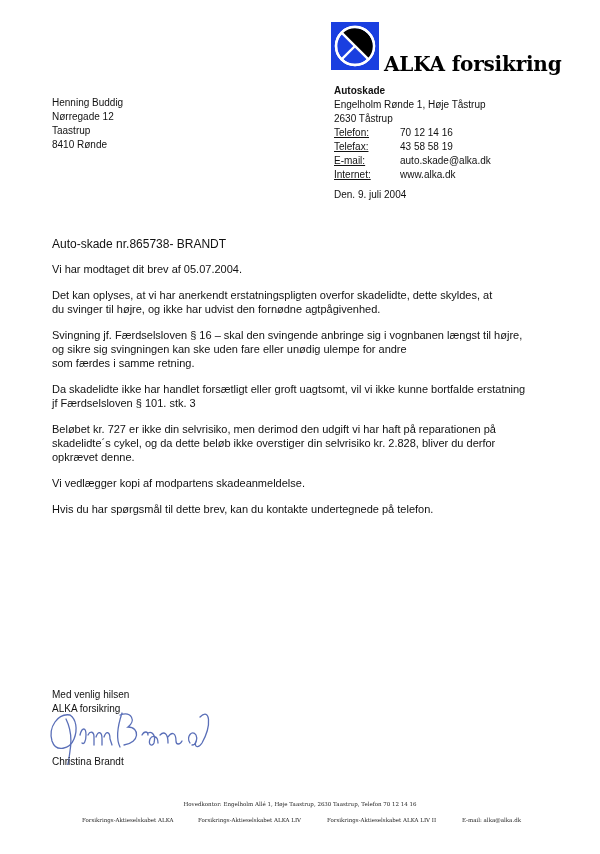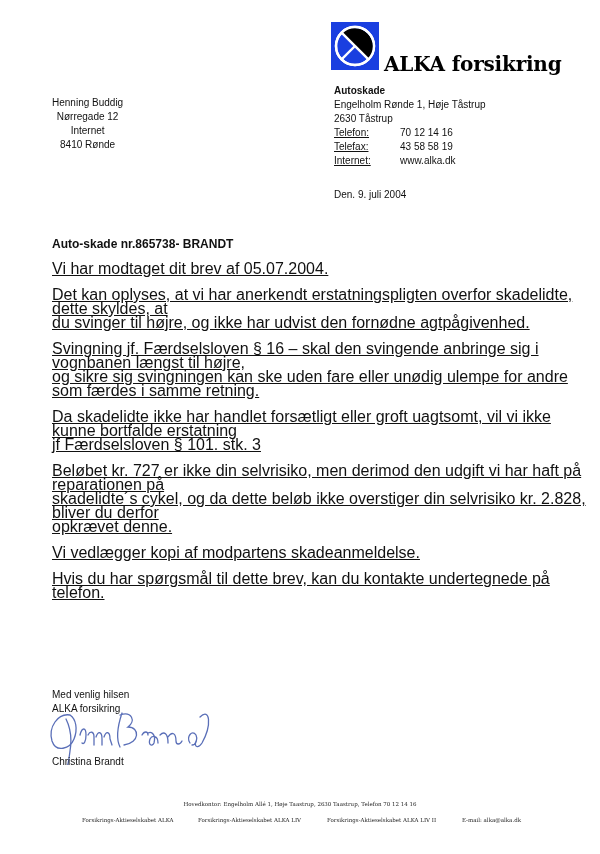--- a/index.html
+++ b/index.html
@@ -3,29 +3,29 @@
 <meta charset="utf-8">
 <style>
   html, body { margin: 0; padding: 0; background: #ffffff; }
   body { width: 600px; height: 854px; position: relative; overflow: hidden;
          font-family: "Liberation Sans", sans-serif; color: #111; }
   .abs { position: absolute; }
   .t { font-size: 10px; line-height: 14px; white-space: nowrap; }
   .logo { left: 331px; top: 22px; width: 48px; height: 48px; }
   .brand { left: 384px; top: 52px; font-family: "DejaVu Serif", serif; font-weight: bold;
            font-size: 20px; letter-spacing: -0.2px; color: #000; white-space: nowrap; }
-  .recipient { left: 52px; top: 96px; text-align: center; }
+  .recipient { left: 52px; top: 96px; }
   .sender { left: 334px; top: 84px; }
   .sender .b { font-weight: bold; }
   .kv { display: flex; }
   .kv .k { width: 66px; text-decoration: underline; }
   .date { left: 334px; top: 188px; }
-  .subject { left: 52px; top: 237px; font-weight: bold; font-size: 12px; }
+  .subject { left: 52px; top: 237px; font-weight: normal; font-size: 12px; }
   .body { left: 52px; top: 262px; width: 540px; }
-  .body p { margin: 0 0 12px 0; font-size: 16px; line-height: 14px; white-space: pre-line; text-decoration: underline; }
+  .body p { margin: 0 0 12px 0; font-size: 11px; line-height: 14px; white-space: pre-line; }
   .closing { left: 52px; top: 688px; }
   .sig { left: 40px; top: 705px; width: 180px; height: 60px; }
   .signer { left: 52px; top: 755px; }
   .footer1 { left: 0; width: 600px; top: 801px; text-align: center; font-family: "DejaVu Serif", serif; font-size: 5.5px; color: #222; }
   .footer2 { left: 0; width: 600px; top: 817px; font-family: "DejaVu Serif", serif; font-size: 5.5px; color: #222; }
   .footer2 span { position: absolute; white-space: nowrap; }
 </style>
 </head>
 <body>
 
@@ -37,35 +37,39 @@
     <line x1="10.6" y1="10.6" x2="37.4" y2="37.4" stroke="#ffffff" stroke-width="2.4"></line>
     <line x1="24" y1="24" x2="10.6" y2="37.4" stroke="#ffffff" stroke-width="2.4"></line>
     <circle cx="24" cy="24" r="19" fill="none" stroke="#ffffff" stroke-width="2.4"></circle>
   </svg>
 </div>
 <div class="abs brand">ALKA forsikring</div>
 
 <div class="abs recipient t">
   <div>Henning Buddig</div>
   <div>Nørregade 12</div>
-  <div>Internet</div>
+  <div>Taastrup</div>
   <div>8410 Rønde</div>
 </div>
 
 <div class="abs sender t">
   <div class="b">Autoskade</div>
   <div>Engelholm Rønde 1, Høje Tåstrup</div>
   <div>2630 Tåstrup</div>
   <div class="kv">
     <span class="k">Telefon:</span>
     <span>70 12 14 16</span>
   </div>
   <div class="kv">
     <span class="k">Telefax:</span>
     <span>43 58 58 19</span>
+  </div>
+  <div class="kv">
+    <span class="k">E-mail:</span>
+    <span>auto.skade@alka.dk</span>
   </div>
   <div class="kv">
     <span class="k">Internet:</span>
     <span>www.alka.dk</span>
   </div>
 </div>
 
 <div class="abs date t">Den. 9. juli 2004</div>
 
 <div class="abs subject">Auto-skade nr.865738- BRANDT</div>

